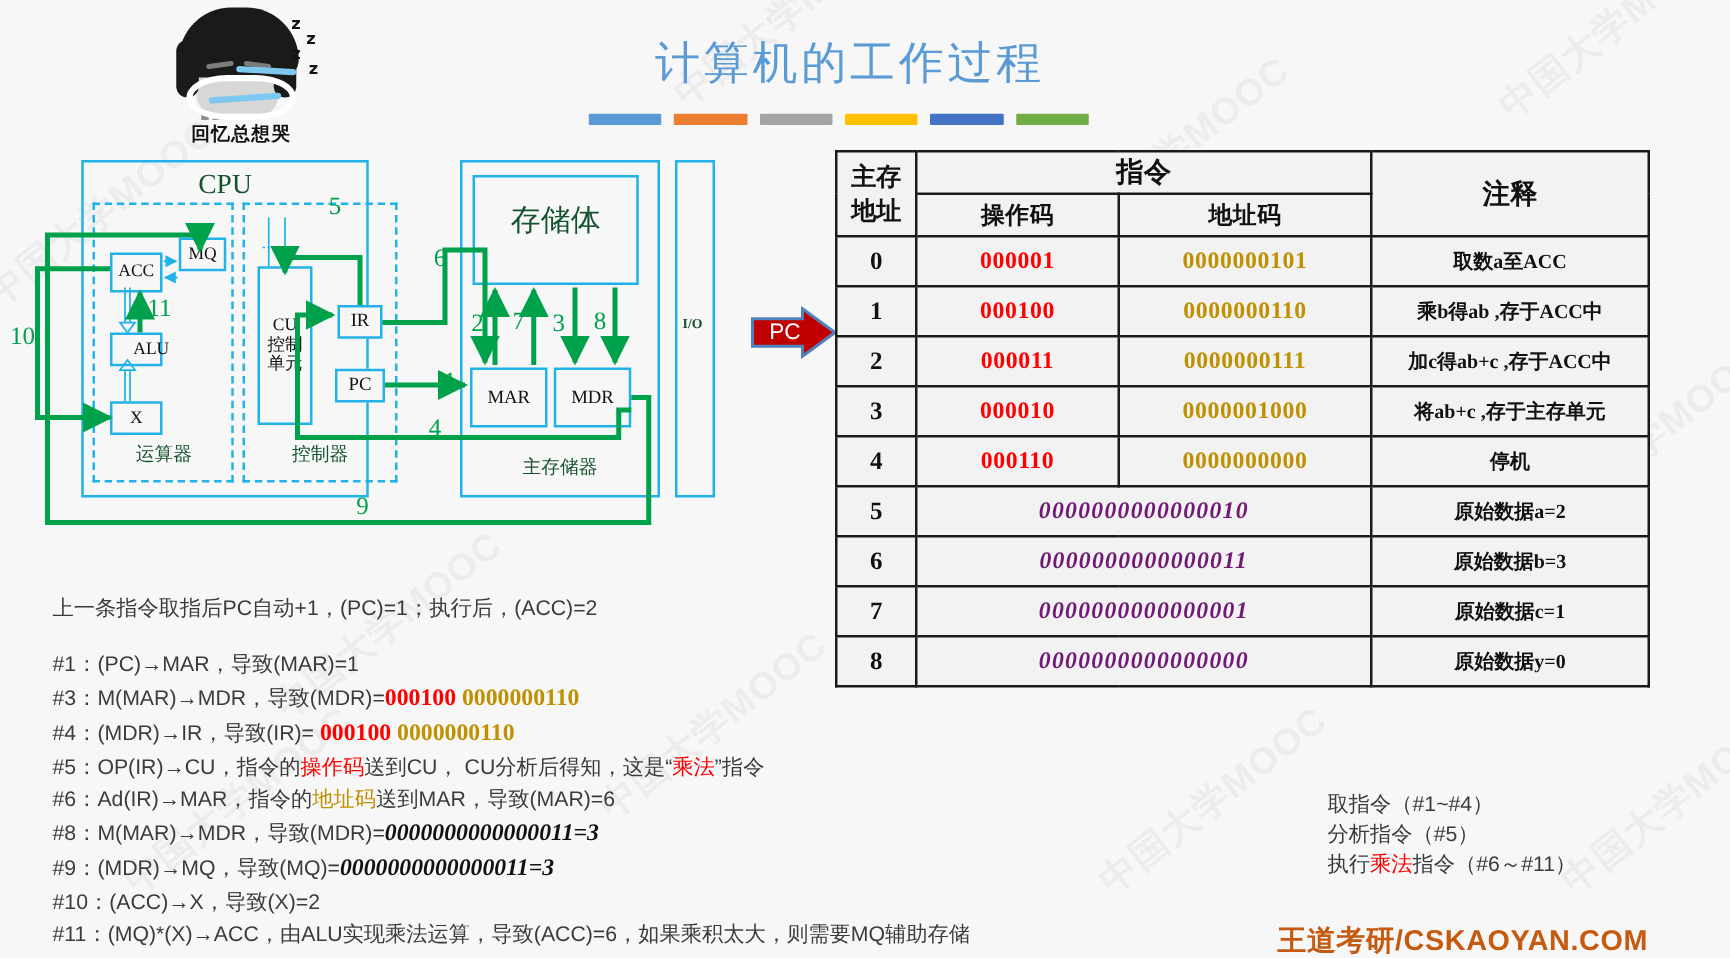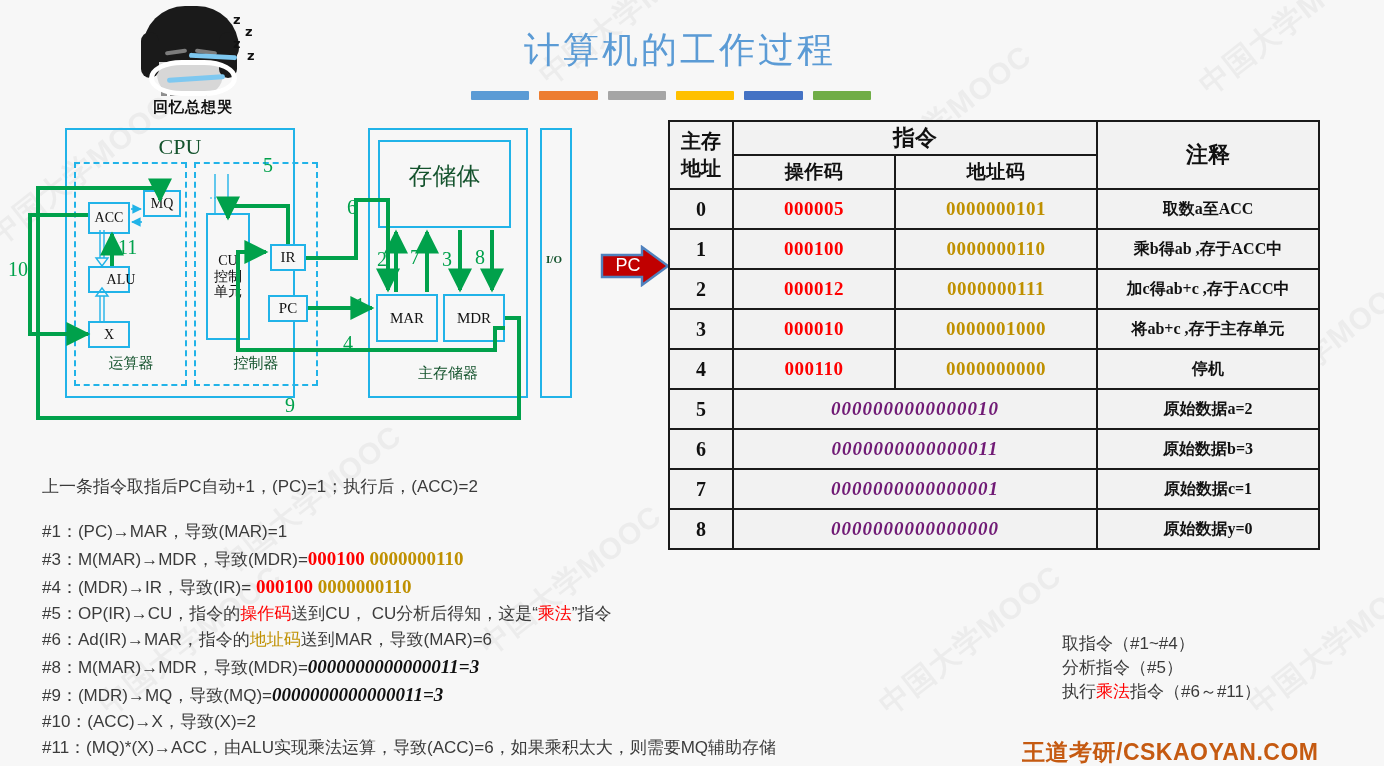--- a/index.html
+++ b/index.html
@@ -280,33 +280,33 @@
         <td class="hcell" colspan="2">指令</td>
         <td class="hcell" rowspan="2">注释</td>
       </tr>
       <tr>
         <td class="op hcell" style="color:#111">操作码</td>
         <td class="ad hcell" style="color:#111">地址码</td>
       </tr>
 
       <tr class="rowh">
         <td class="addr">0</td>
-        <td class="op">000005</td>
+        <td class="op">000001</td>
         <td class="ad">0000000101</td>
         <td class="note">取数a至ACC</td>
       </tr>
       <tr class="rowh">
         <td class="addr">1</td>
         <td class="op">000100</td>
         <td class="ad">0000000110</td>
         <td class="note">乘b得ab ,存于ACC中</td>
       </tr>
       <tr class="rowh">
         <td class="addr">2</td>
-        <td class="op">000012</td>
+        <td class="op">000011</td>
         <td class="ad">0000000111</td>
         <td class="note">加c得ab+c ,存于ACC中</td>
       </tr>
       <tr class="rowh">
         <td class="addr">3</td>
         <td class="op">000010</td>
         <td class="ad">0000001000</td>
         <td class="note">将ab+c ,存于主存单元</td>
       </tr>
       <tr class="rowh">

